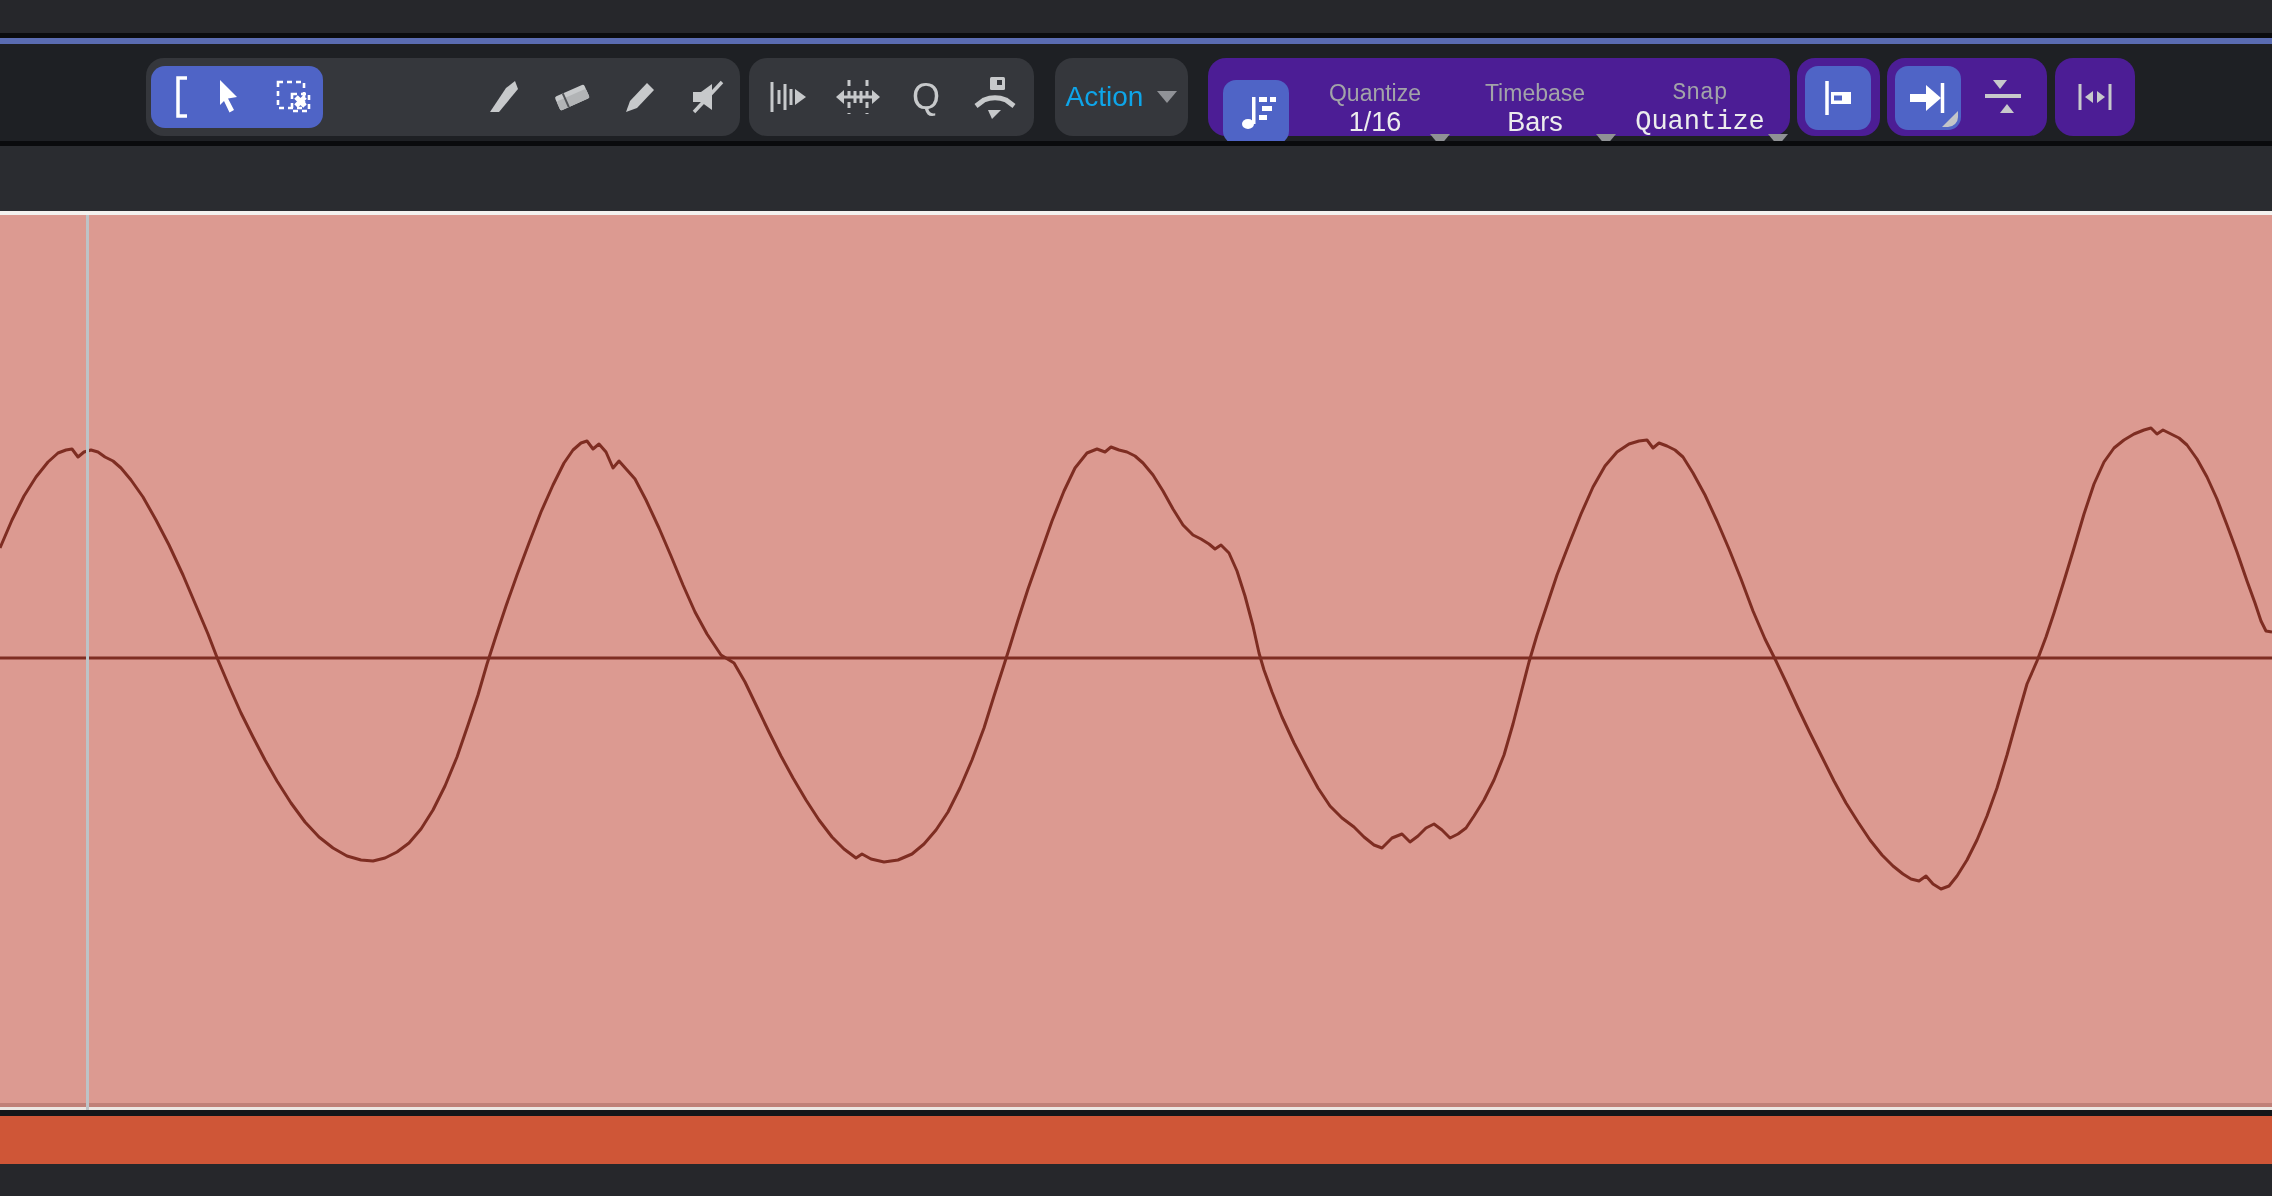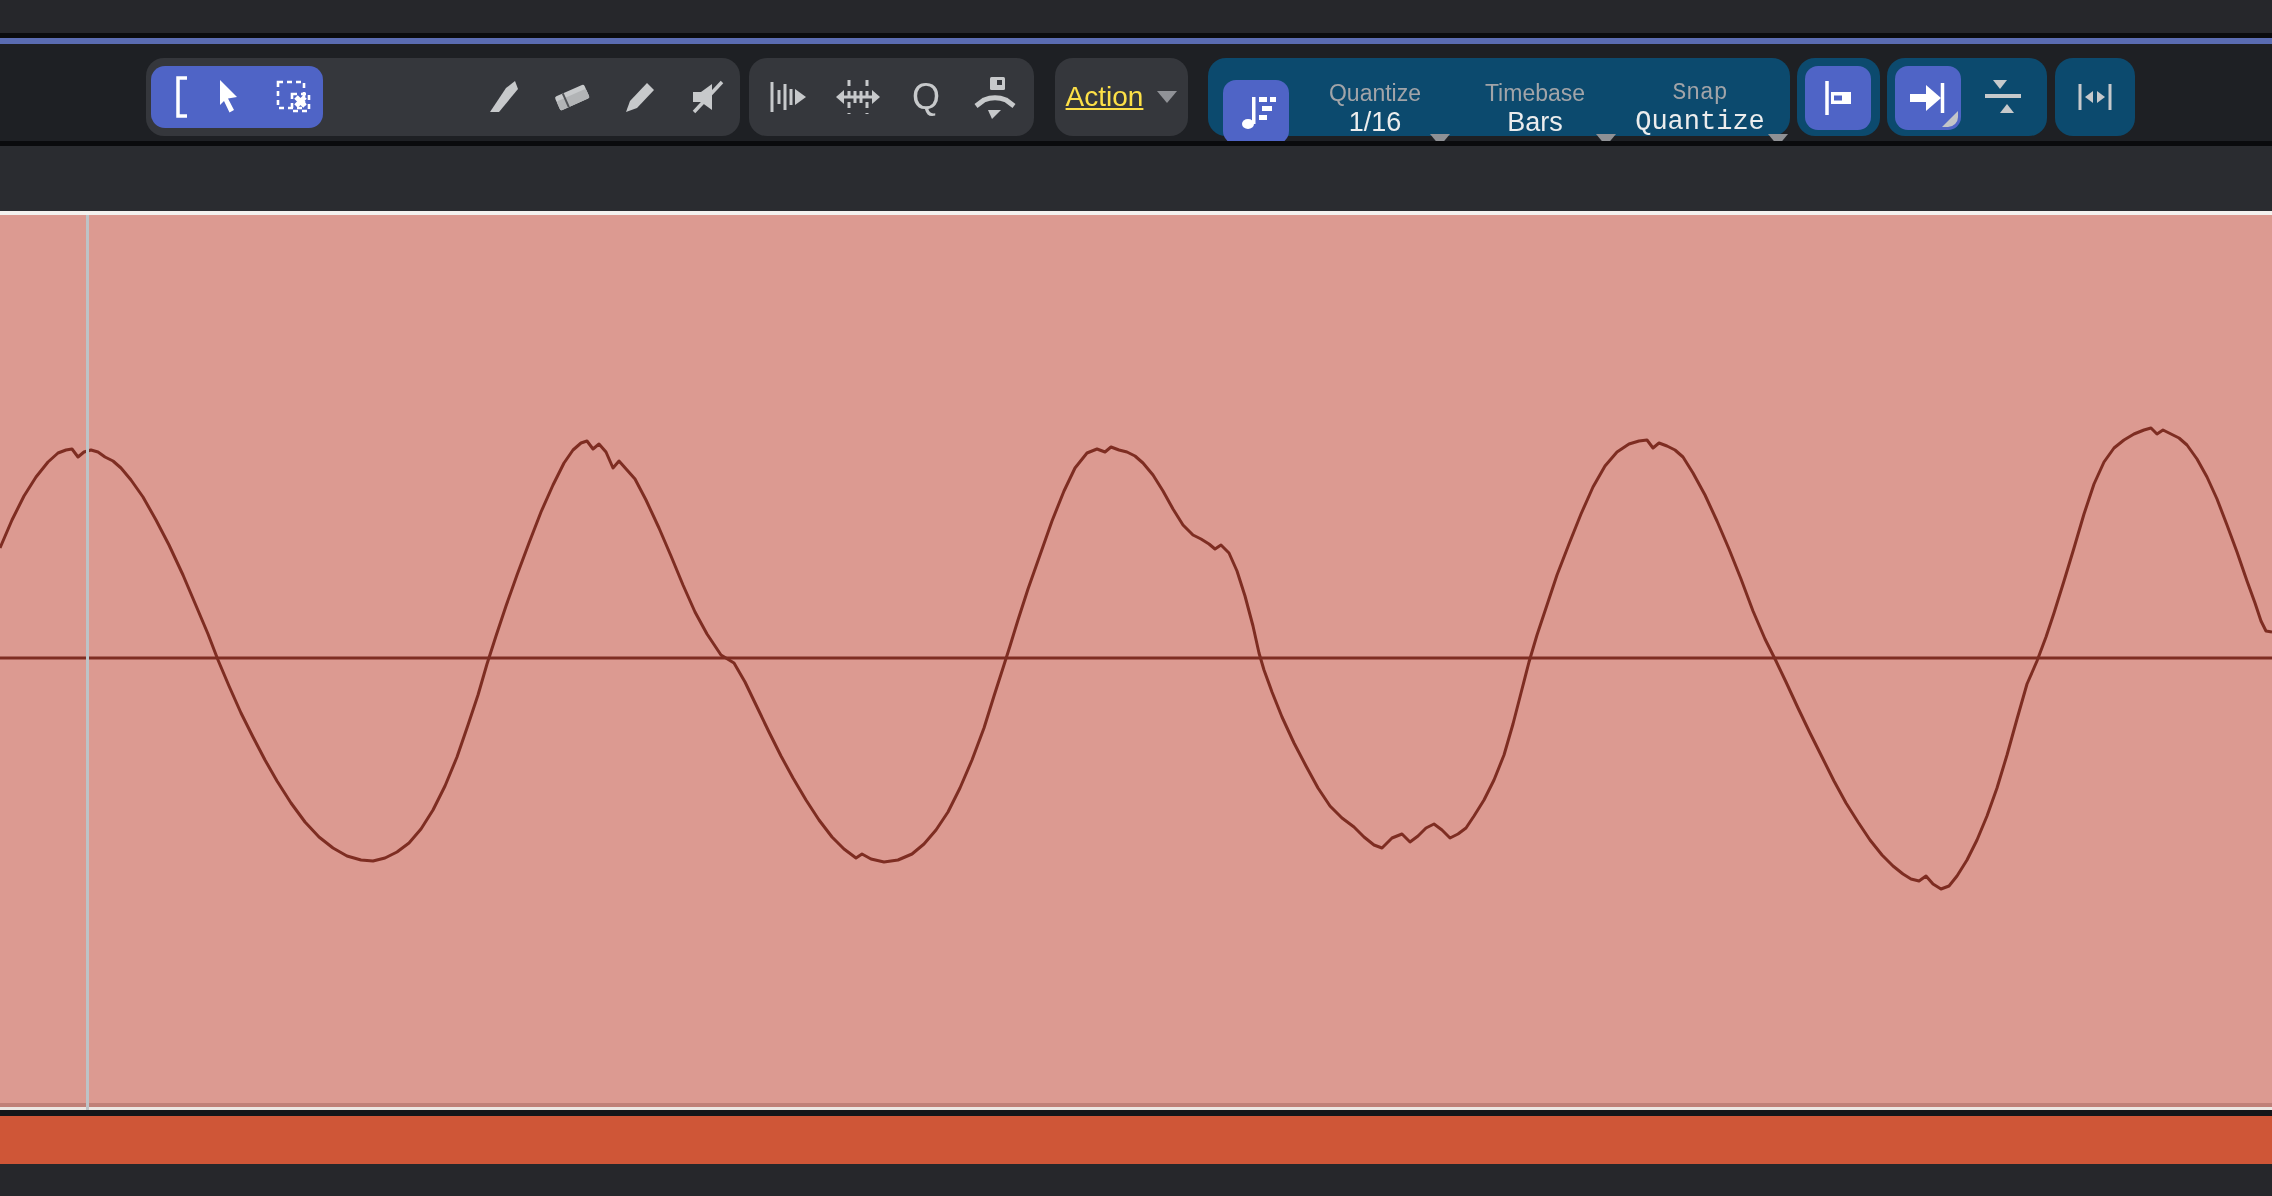--- a/index.html
+++ b/index.html
@@ -15,38 +15,38 @@
   .gap-strip{left:0;top:146px;width:2272px;height:65px;background:#2a2c30;}
   .white-line{left:0;top:211px;width:2272px;height:4px;background:#f4f2ef;}
   .wave-area{left:0;top:215px;width:2272px;height:888px;background:#dc9a91;}
   .rose-line{left:0;top:1103px;width:2272px;height:4px;background:#c08078;}
   .white-line2{left:0;top:1107px;width:2272px;height:3px;background:#ece5e1;}
   .black-line2{left:0;top:1110px;width:2272px;height:6px;background:#151619;}
   .orange-bar{left:0;top:1116px;width:2272px;height:48px;background:#cf5637;}
   .bottom-strip{left:0;top:1164px;width:2272px;height:32px;background:#26272b;}
   
   .tgroup{position:absolute;top:14px;height:78px;border-radius:18px;background:#35373c;}
-  .tgroup.dim{background:#0c4a6e;}
+  .tgroup.dim{background:#4c1d95;}
   .selrect{position:absolute;left:5px;top:8px;width:172px;height:62px;border-radius:14px;background:#4f64c6;}
   .iconbtn{position:absolute;width:48px;height:48px;top:15px;display:flex;align-items:center;justify-content:center;}
   .bluebtn{position:absolute;top:22px;width:66px;height:64px;border-radius:13px;background:#4f64c6;
            display:flex;align-items:center;justify-content:center;}
   .fold{position:absolute;right:3px;bottom:3px;width:0;height:0;
         border-left:16px solid transparent;border-bottom:16px solid #c3c5c8;
         border-bottom-right-radius:10px;}
   
   .stack{position:absolute;top:22px;width:150px;text-align:center;}
   .stack .lbl{font-size:23px;line-height:26px;color:#a2a4a8;}
   .stack .val{font-size:27px;line-height:32px;color:#eceded;}
   .dtri{position:absolute;top:76px;width:0;height:0;
         border-left:10px solid transparent;border-right:10px solid transparent;
         border-top:12px solid #8f9195;}
   .action-txt{position:absolute;left:0;top:0;width:100%;height:78px;display:flex;
               align-items:center;justify-content:center;gap:14px;
-              font-size:28px;color:#fde047;text-decoration:underline;}
+              font-size:28px;color:#0ea5e9;}
   .action-txt .tri{width:0;height:0;border-left:10px solid transparent;
                    border-right:10px solid transparent;border-top:12px solid #909297;}
   .qglyph{font-size:36px;color:#c7c9cb;line-height:48px;}
   
   .marker{position:absolute;width:3px;background:#bdc3c7;top:215px;height:895px;z-index:5;}
   svg{display:block;}
 </style>
 </head>
 <body>
 

